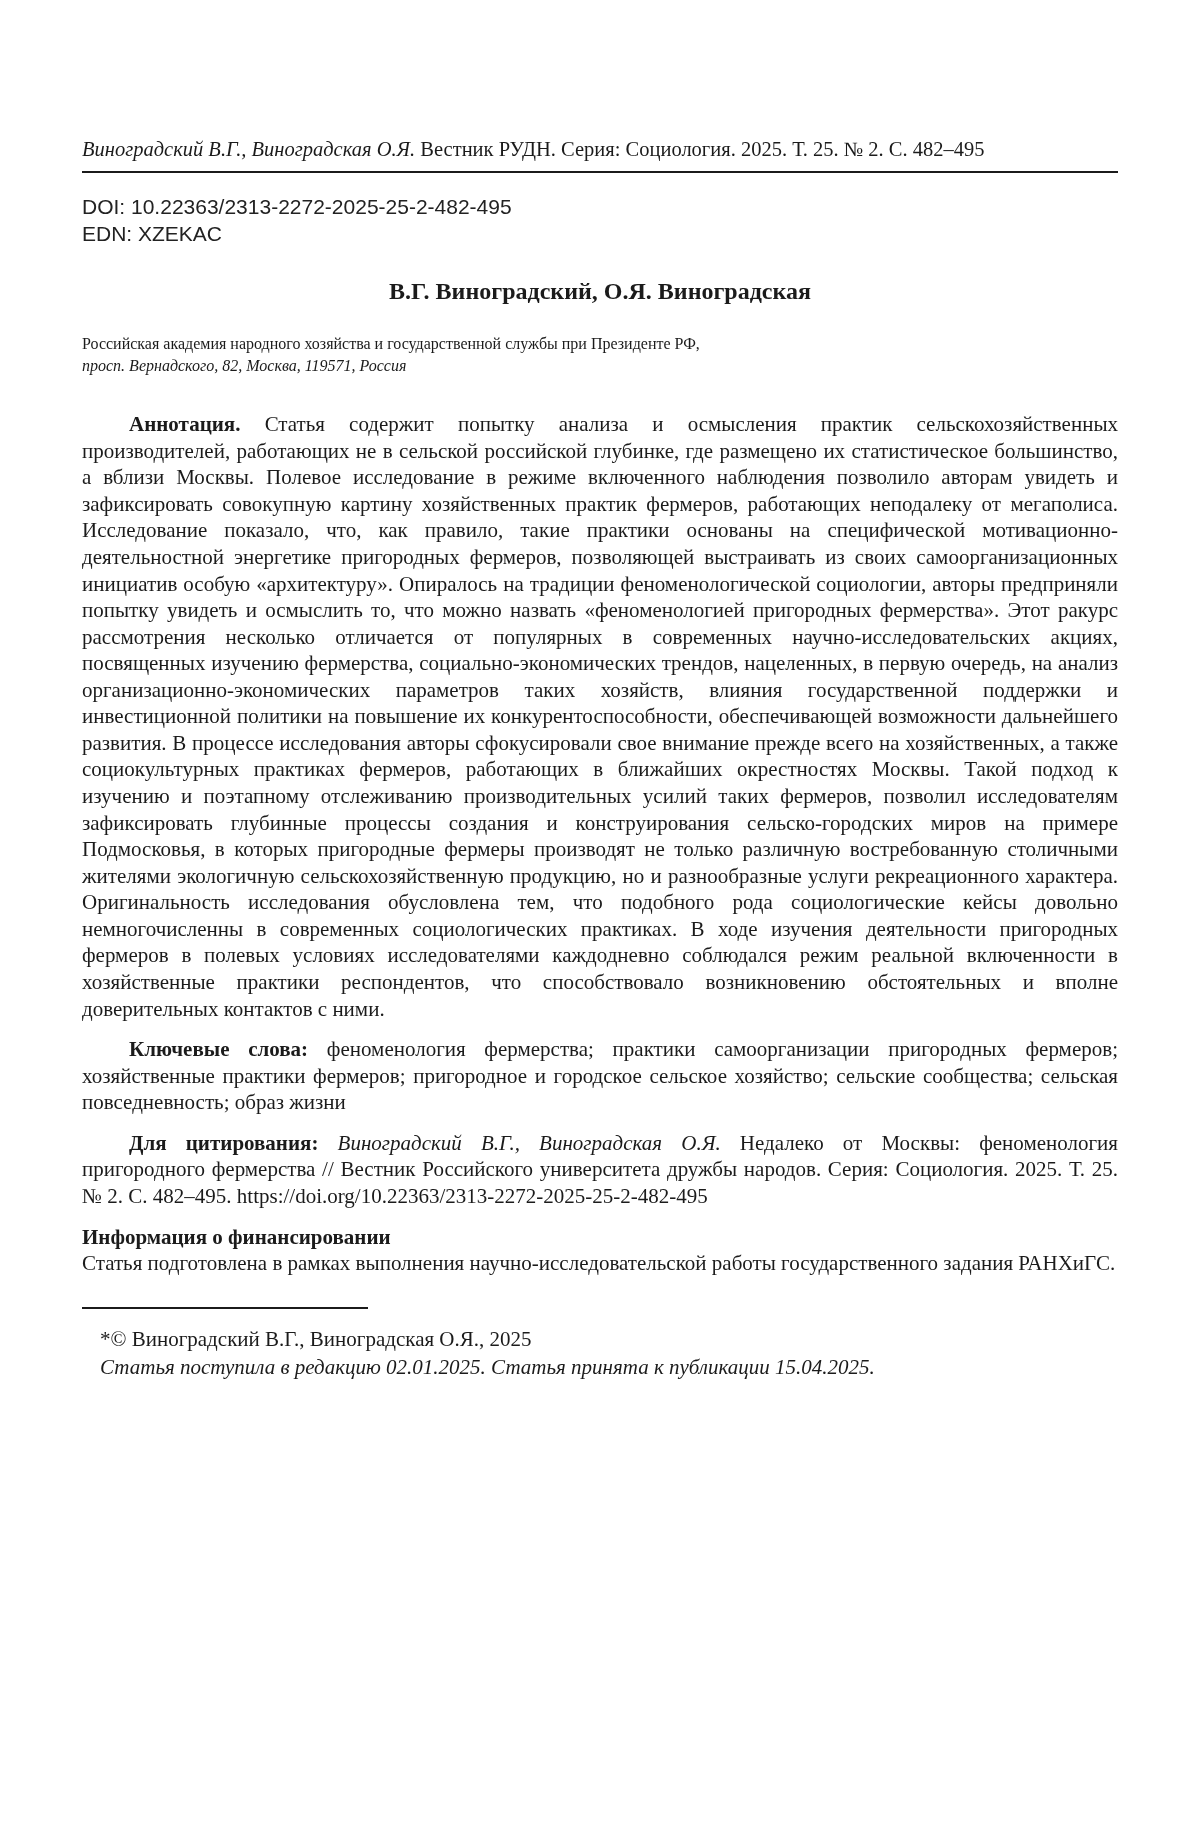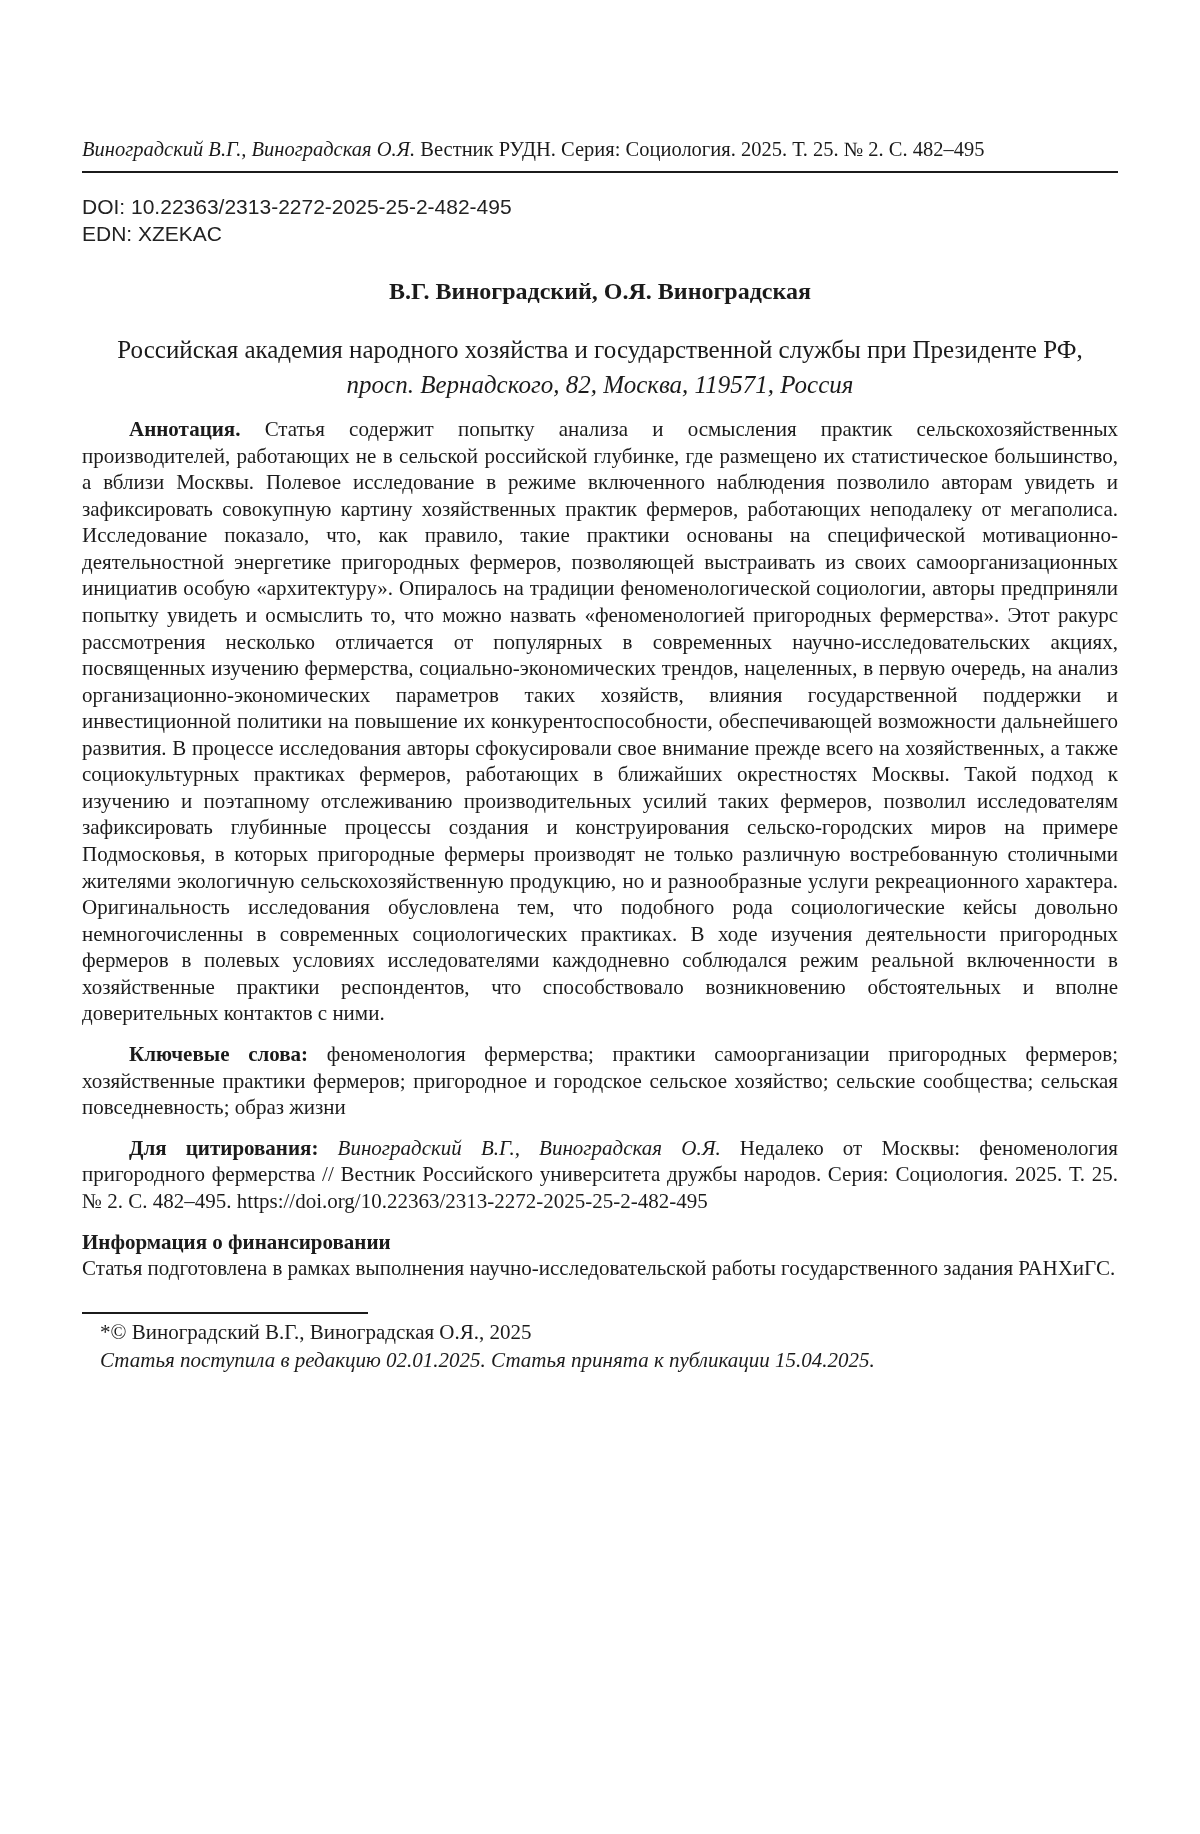--- a/index.html
+++ b/index.html
@@ -47,39 +47,38 @@
   
   .authors-line {
     margin-top: 30px;
     text-align: center;
     font-weight: bold;
     font-size: 24px;
   }
   
   .affiliation {
     margin-top: 28px;
-    text-align: center;
-    font-size: 25px;
+    font-size: 16px;
     line-height: 1.38;
   }
   .affiliation .affil-address { font-style: italic; }
   .email-line {
     margin-top: 18px;
     text-align: center;
     font-size: 21px;
   }
   
   .para {
     margin-top: 14px;
     font-size: 21px;
     line-height: 1.265;
     text-align: justify;
     text-indent: 47px;
   }
-  .para.first { margin-top: 14px; }
+  .para.first { margin-top: 34px; }
   .para b.run-in { font-weight: bold; }
   .cite-authors { font-style: italic; }
   
   .funding-heading {
     margin-top: 16px;
     font-size: 21px;
     font-weight: bold;
     text-align: left;
   }
   .funding-text {
@@ -88,21 +87,21 @@
     text-align: justify;
   }
   
   .footnote-rule {
     width: 286px;
     border: none;
     border-top: 2.5px solid #1b1b1b;
     margin: 30px 0 0 0;
   }
   .footnote {
-    margin-top: 4px;
+    margin-top: 16px;
     font-size: 21px;
     line-height: 1.35;
   }
   .footnote .fn-copyright { display: block; padding-left: 18px; }
   .footnote .fn-dates { display: block; padding-left: 18px; font-style: italic; }
 </style>
 </head>
 <body>
 
 <div class="page">

